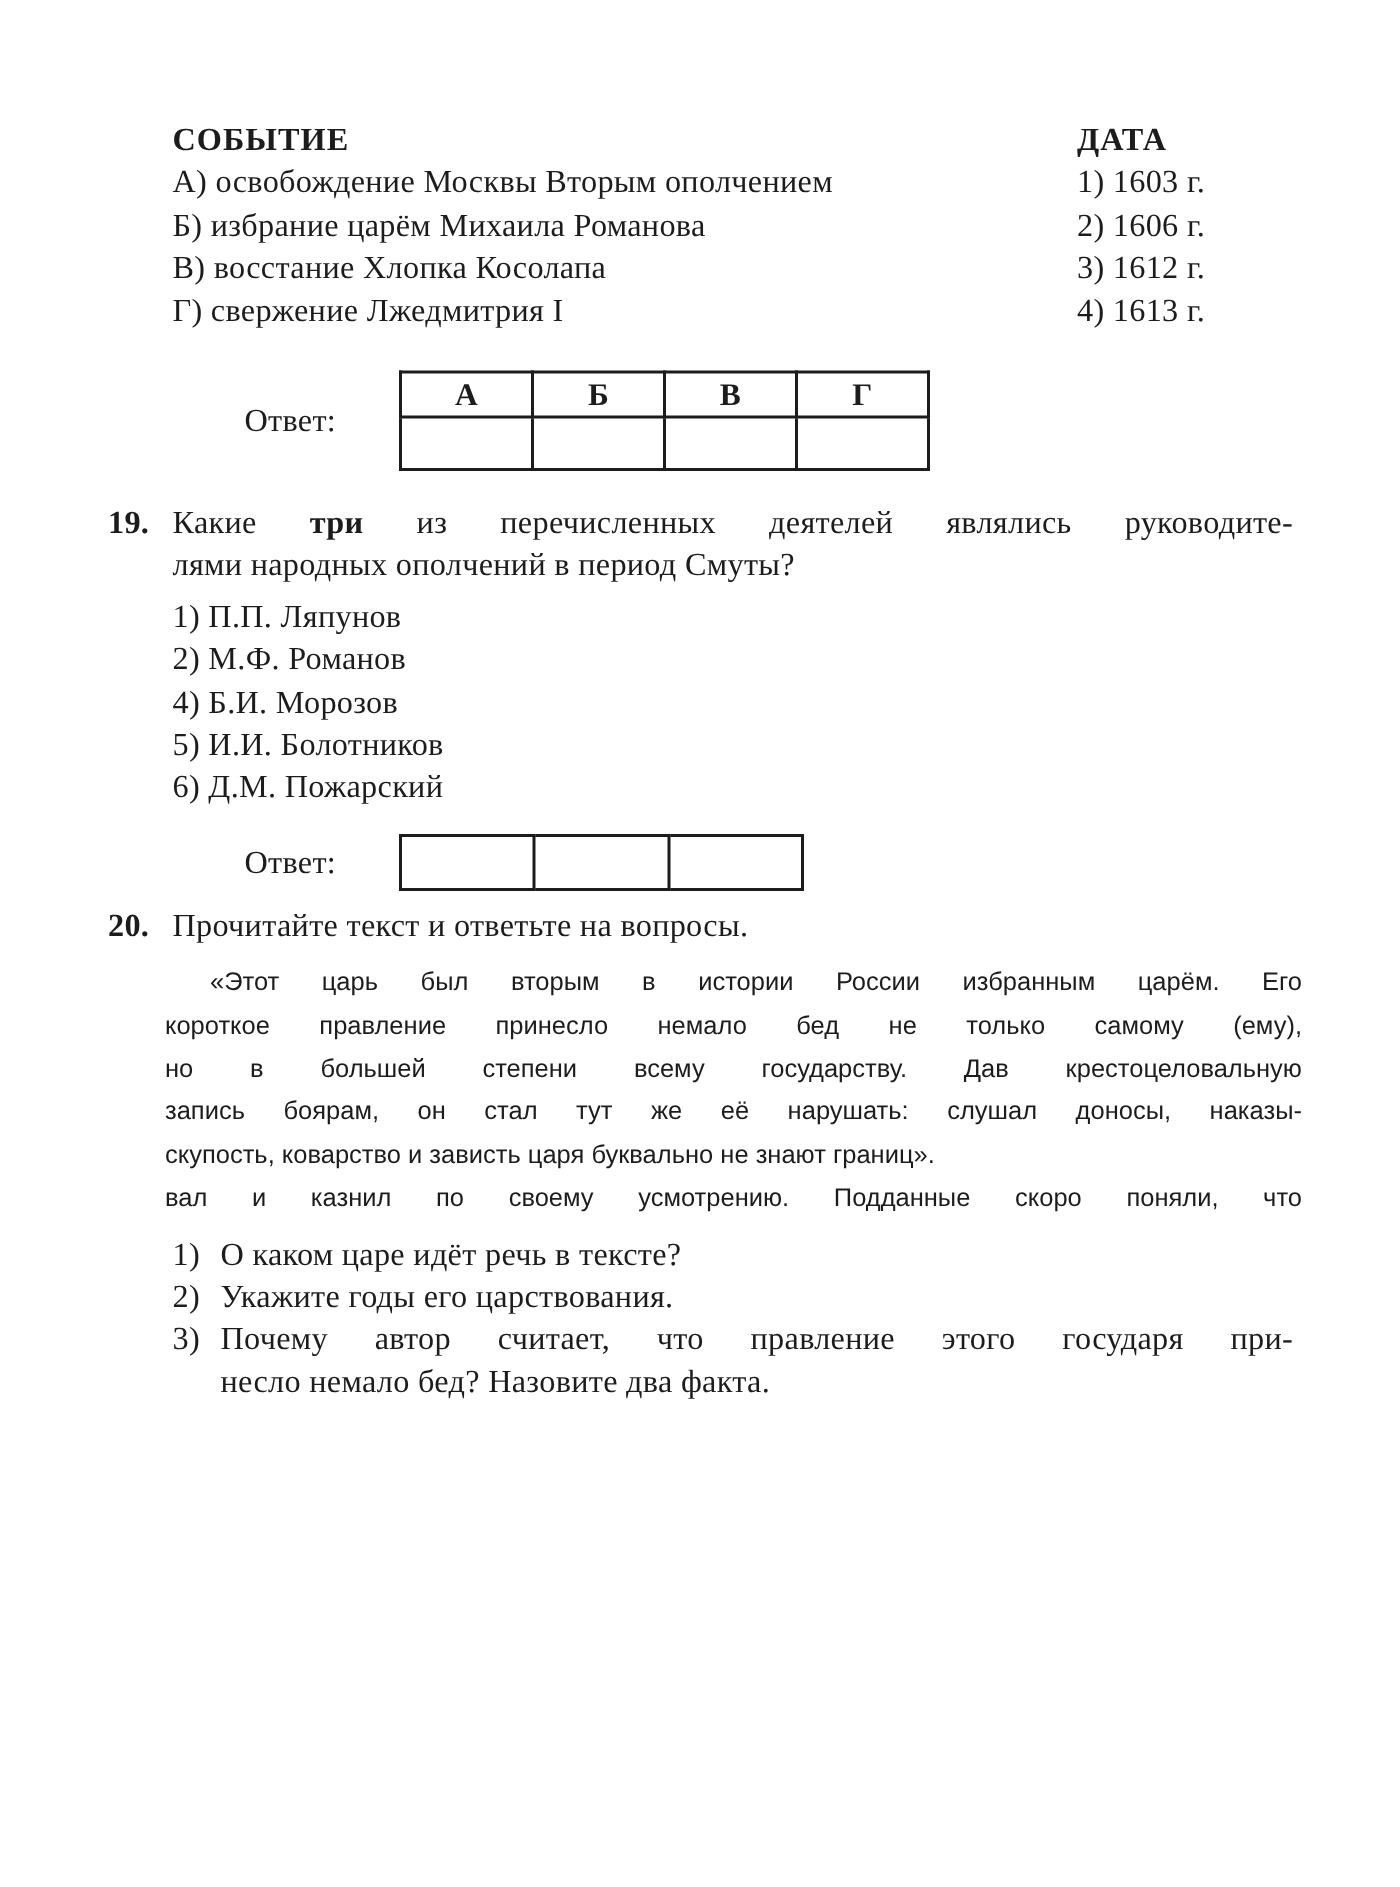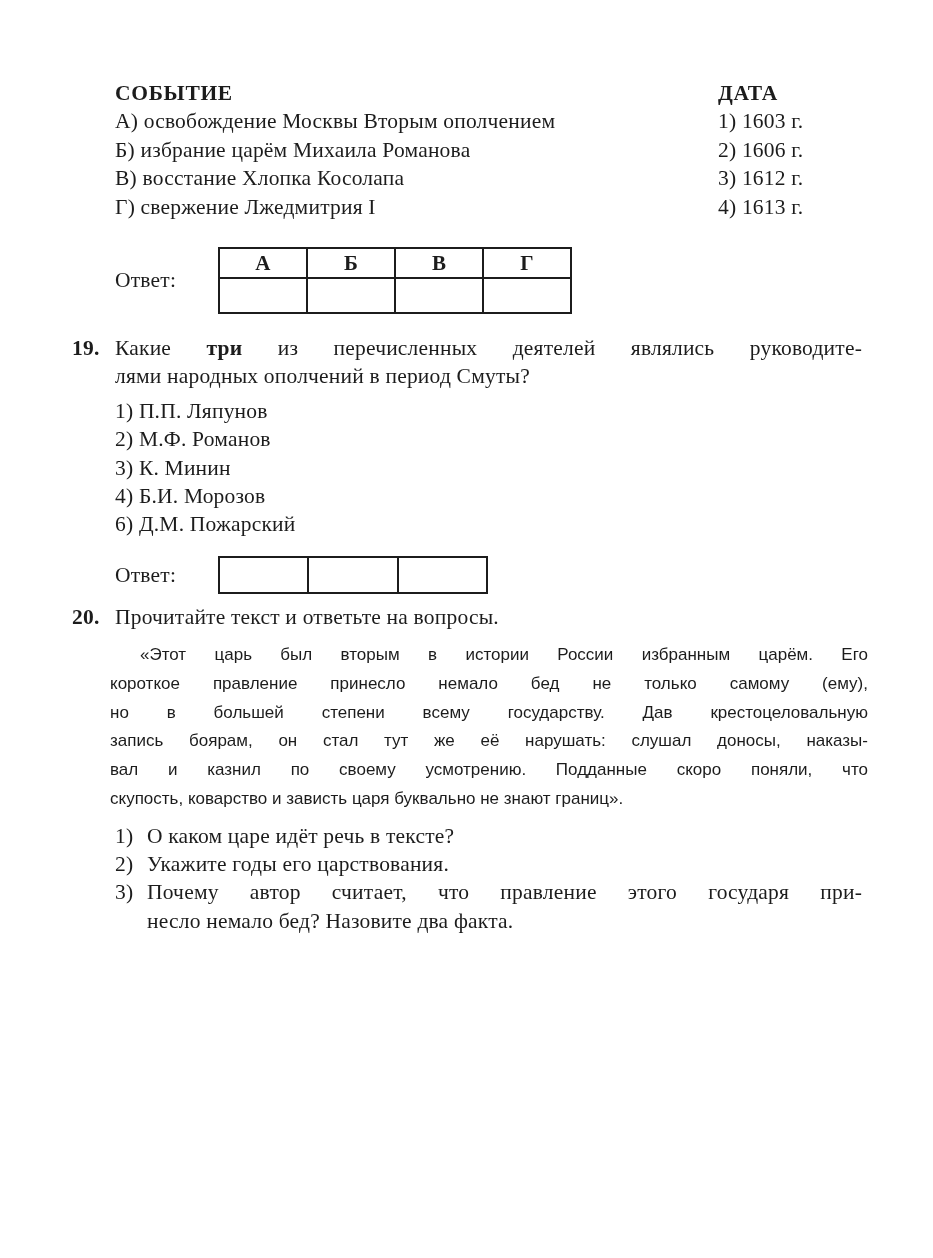--- a/index.html
+++ b/index.html
@@ -18,21 +18,21 @@
 
   
   .matching { display: flex; }
   .col-events { width: 603px; flex: none; }
   .col-dates  { flex: 1; }
   .col-header { font-weight: bold; letter-spacing: 0.7px; }
 
   
   .answer-row { display: flex; align-items: center; }
   .answer-row-1 { margin-top: 26px; }
-  .answer-label { width: 103px; flex: none; }
+  .answer-label { width: 103px; flex: none; margin-left: 48px; }
   table.ans-table { border-collapse: collapse; table-layout: fixed; }
   table.t1 { width: 354px; }
   table.t2 { width: 270px; }
   .ans-table td { border: 2px solid #1c1c1c; padding: 0; text-align: center; }
   .t1 tr.head td { height: 28px; font-weight: bold; font-size: 21px; line-height: 28px; }
   .t1 tr.blank td { height: 33px; }
   .t2 td { height: 34px; }
 
   
   .question { position: relative; }
@@ -109,22 +109,22 @@
 
   <section class="question q19">
     <span class="q-number">19.</span>
     <div class="q-text" id="q19-lines">
         <div class="jline"><span>Какие </span><b>три</b><span> из перечисленных деятелей являлись руководите-</span></div>
         <div class="jline last"><span>лями народных ополчений в период Смуты?</span></div>
       </div>
     <div class="options" id="q19-options">
         <div class="line">1) П.П. Ляпунов</div>
         <div class="line">2) М.Ф. Романов</div>
-        <div class="line">3) К. Минин</div>
         <div class="line">4) Б.И. Морозов</div>
+        <div class="line">5) И.И. Болотников</div>
         <div class="line">6) Д.М. Пожарский</div>
       </div>
     <div class="answer-row answer-row-2">
       <span class="answer-label">Ответ:</span>
       <table class="ans-table t2">
         <tbody>
             <tr id="t2-cells">
               <td></td>
               <td></td>
               <td></td>
@@ -135,22 +135,22 @@
   </section>
 
   <section class="question q20">
     <span class="q-number">20.</span>
     <div class="q-text">Прочитайте текст и ответьте на вопросы.</div>
     <div class="quote" id="q20-quote">
         <div class="jline first">«Этот царь был вторым в истории России избранным царём. Его</div>
         <div class="jline">короткое правление принесло немало бед не только самому (ему),</div>
         <div class="jline">но в большей степени всему государству. Дав крестоцеловальную</div>
         <div class="jline">запись боярам, он стал тут же её нарушать: слушал доносы, наказы-</div>
+        <div class="jline last">скупость, коварство и зависть царя буквально не знают границ».</div>
         <div class="jline">вал и казнил по своему усмотрению. Подданные скоро поняли, что</div>
-        <div class="jline last">скупость, коварство и зависть царя буквально не знают границ».</div>
       </div>
     <div class="subqs" id="q20-subqs">
         <div class="subq">
           <span class="subq-num">1)</span>
           <div class="subq-text">
             <div class="jline last">О каком царе идёт речь в тексте?</div>
           </div>
         </div>
         <div class="subq">
           <span class="subq-num">2)</span>

